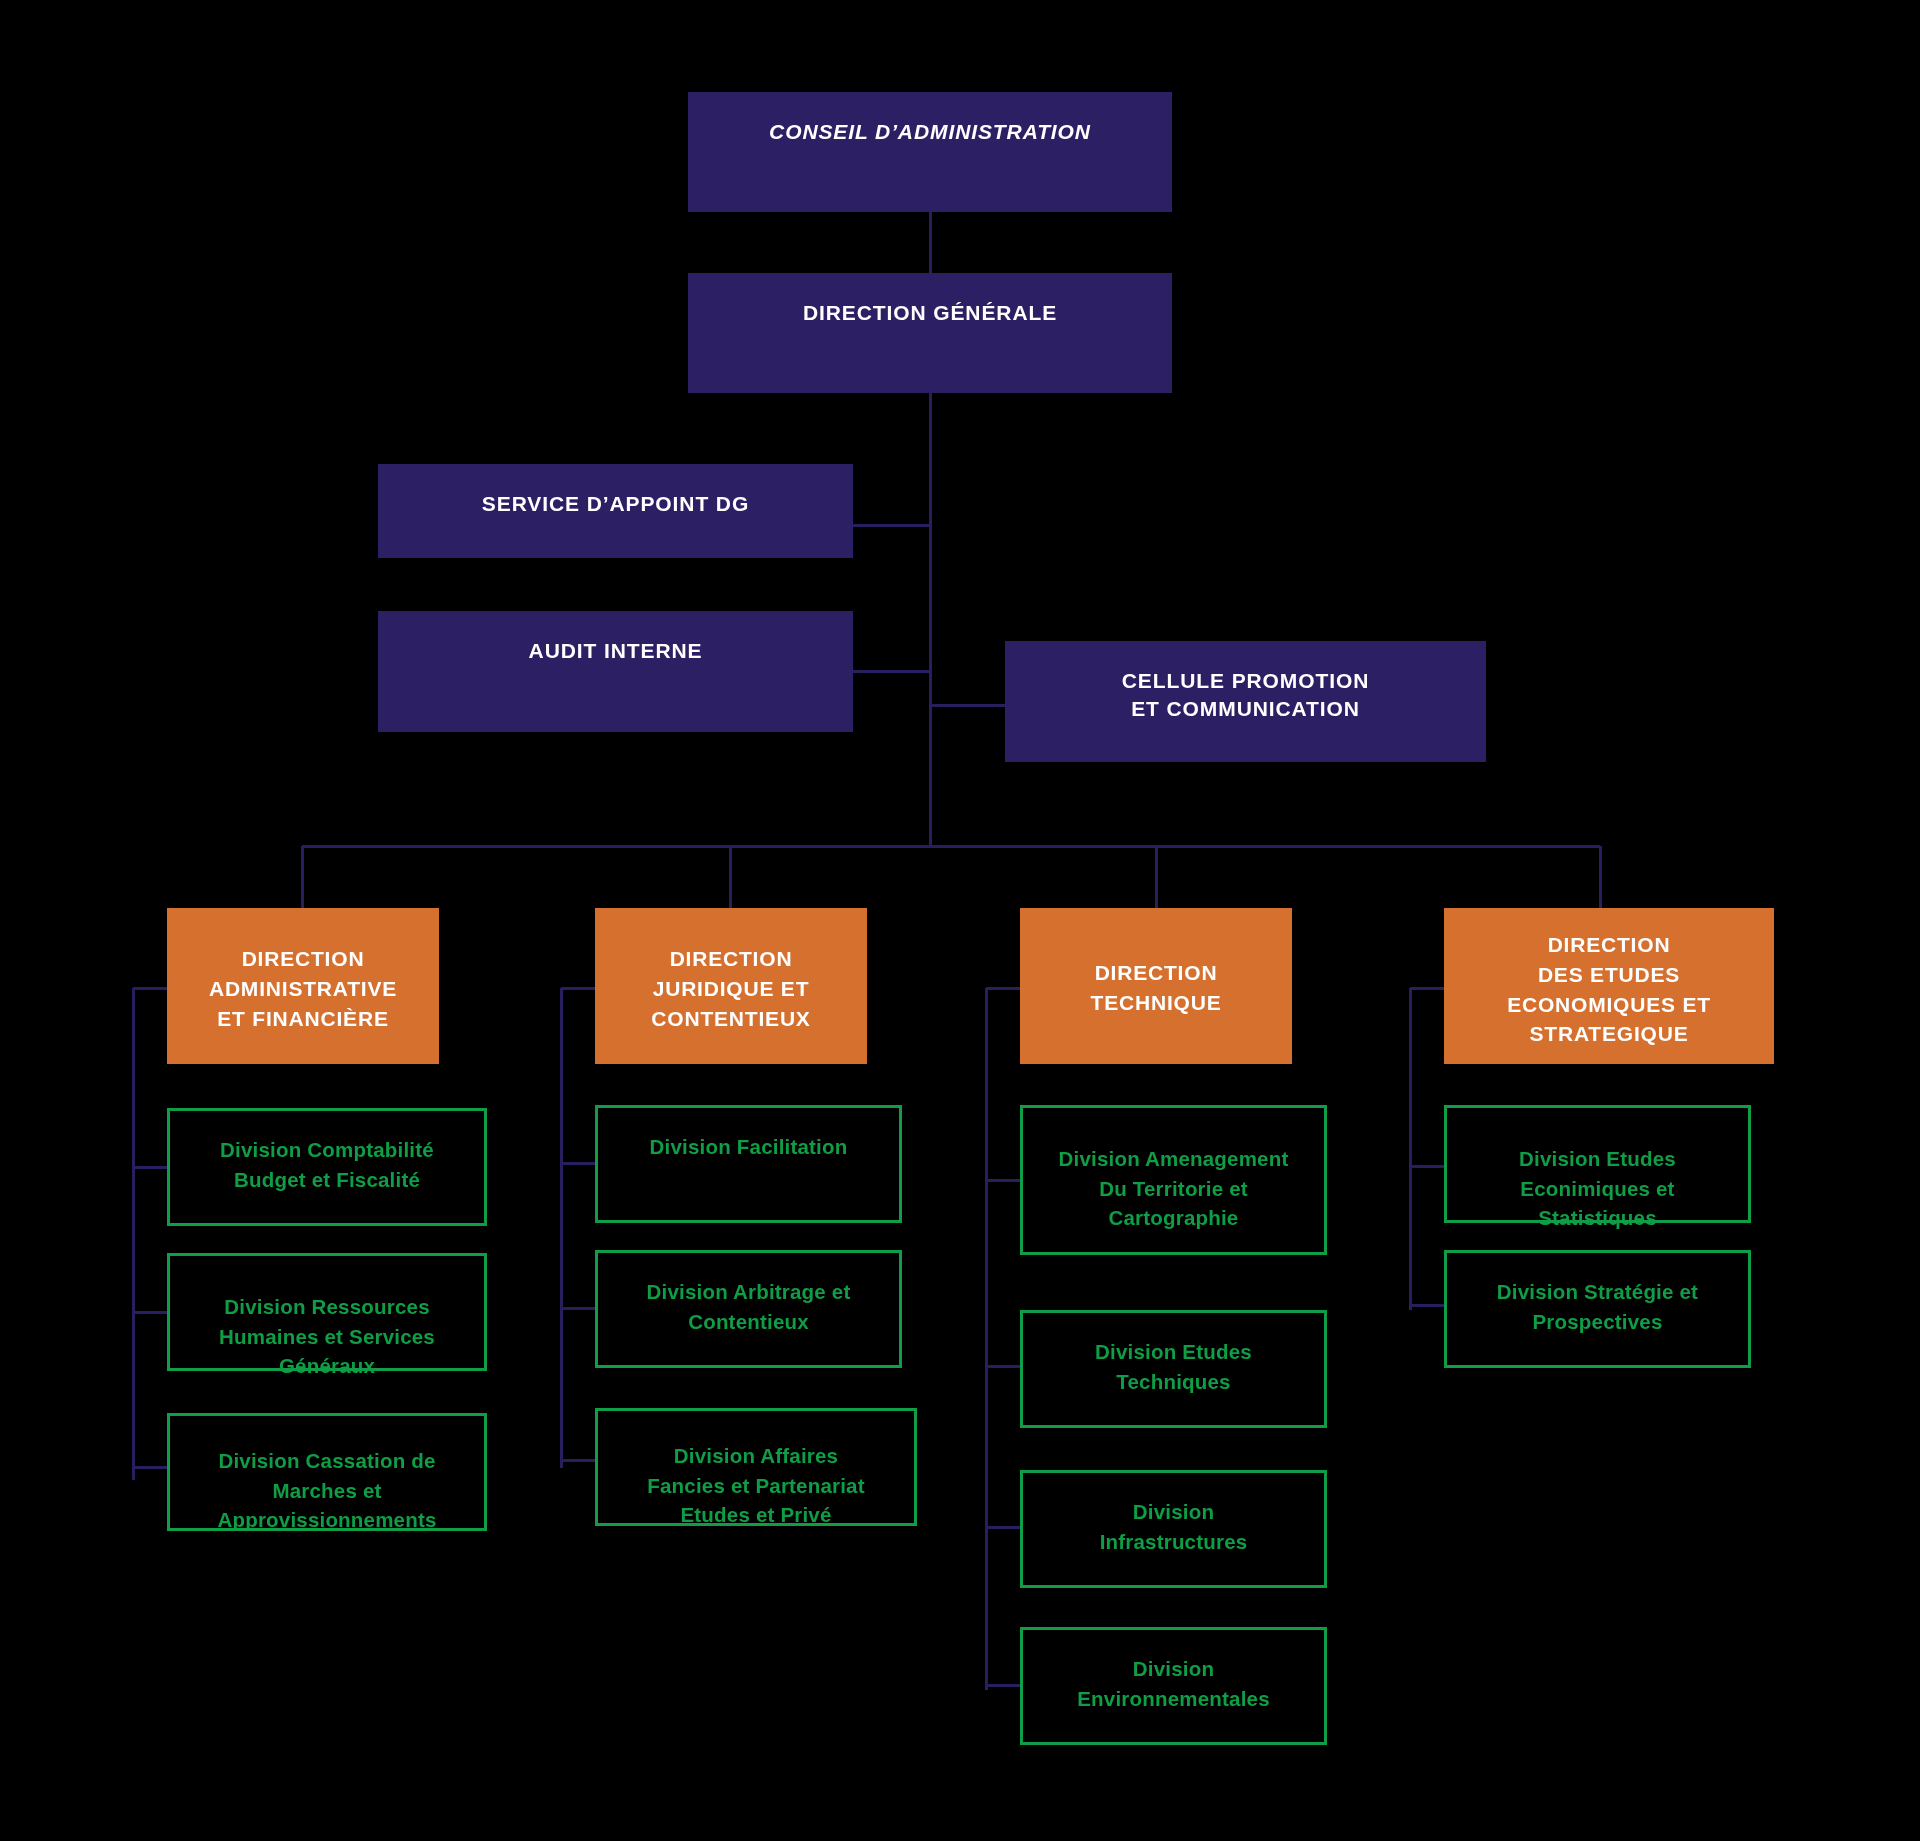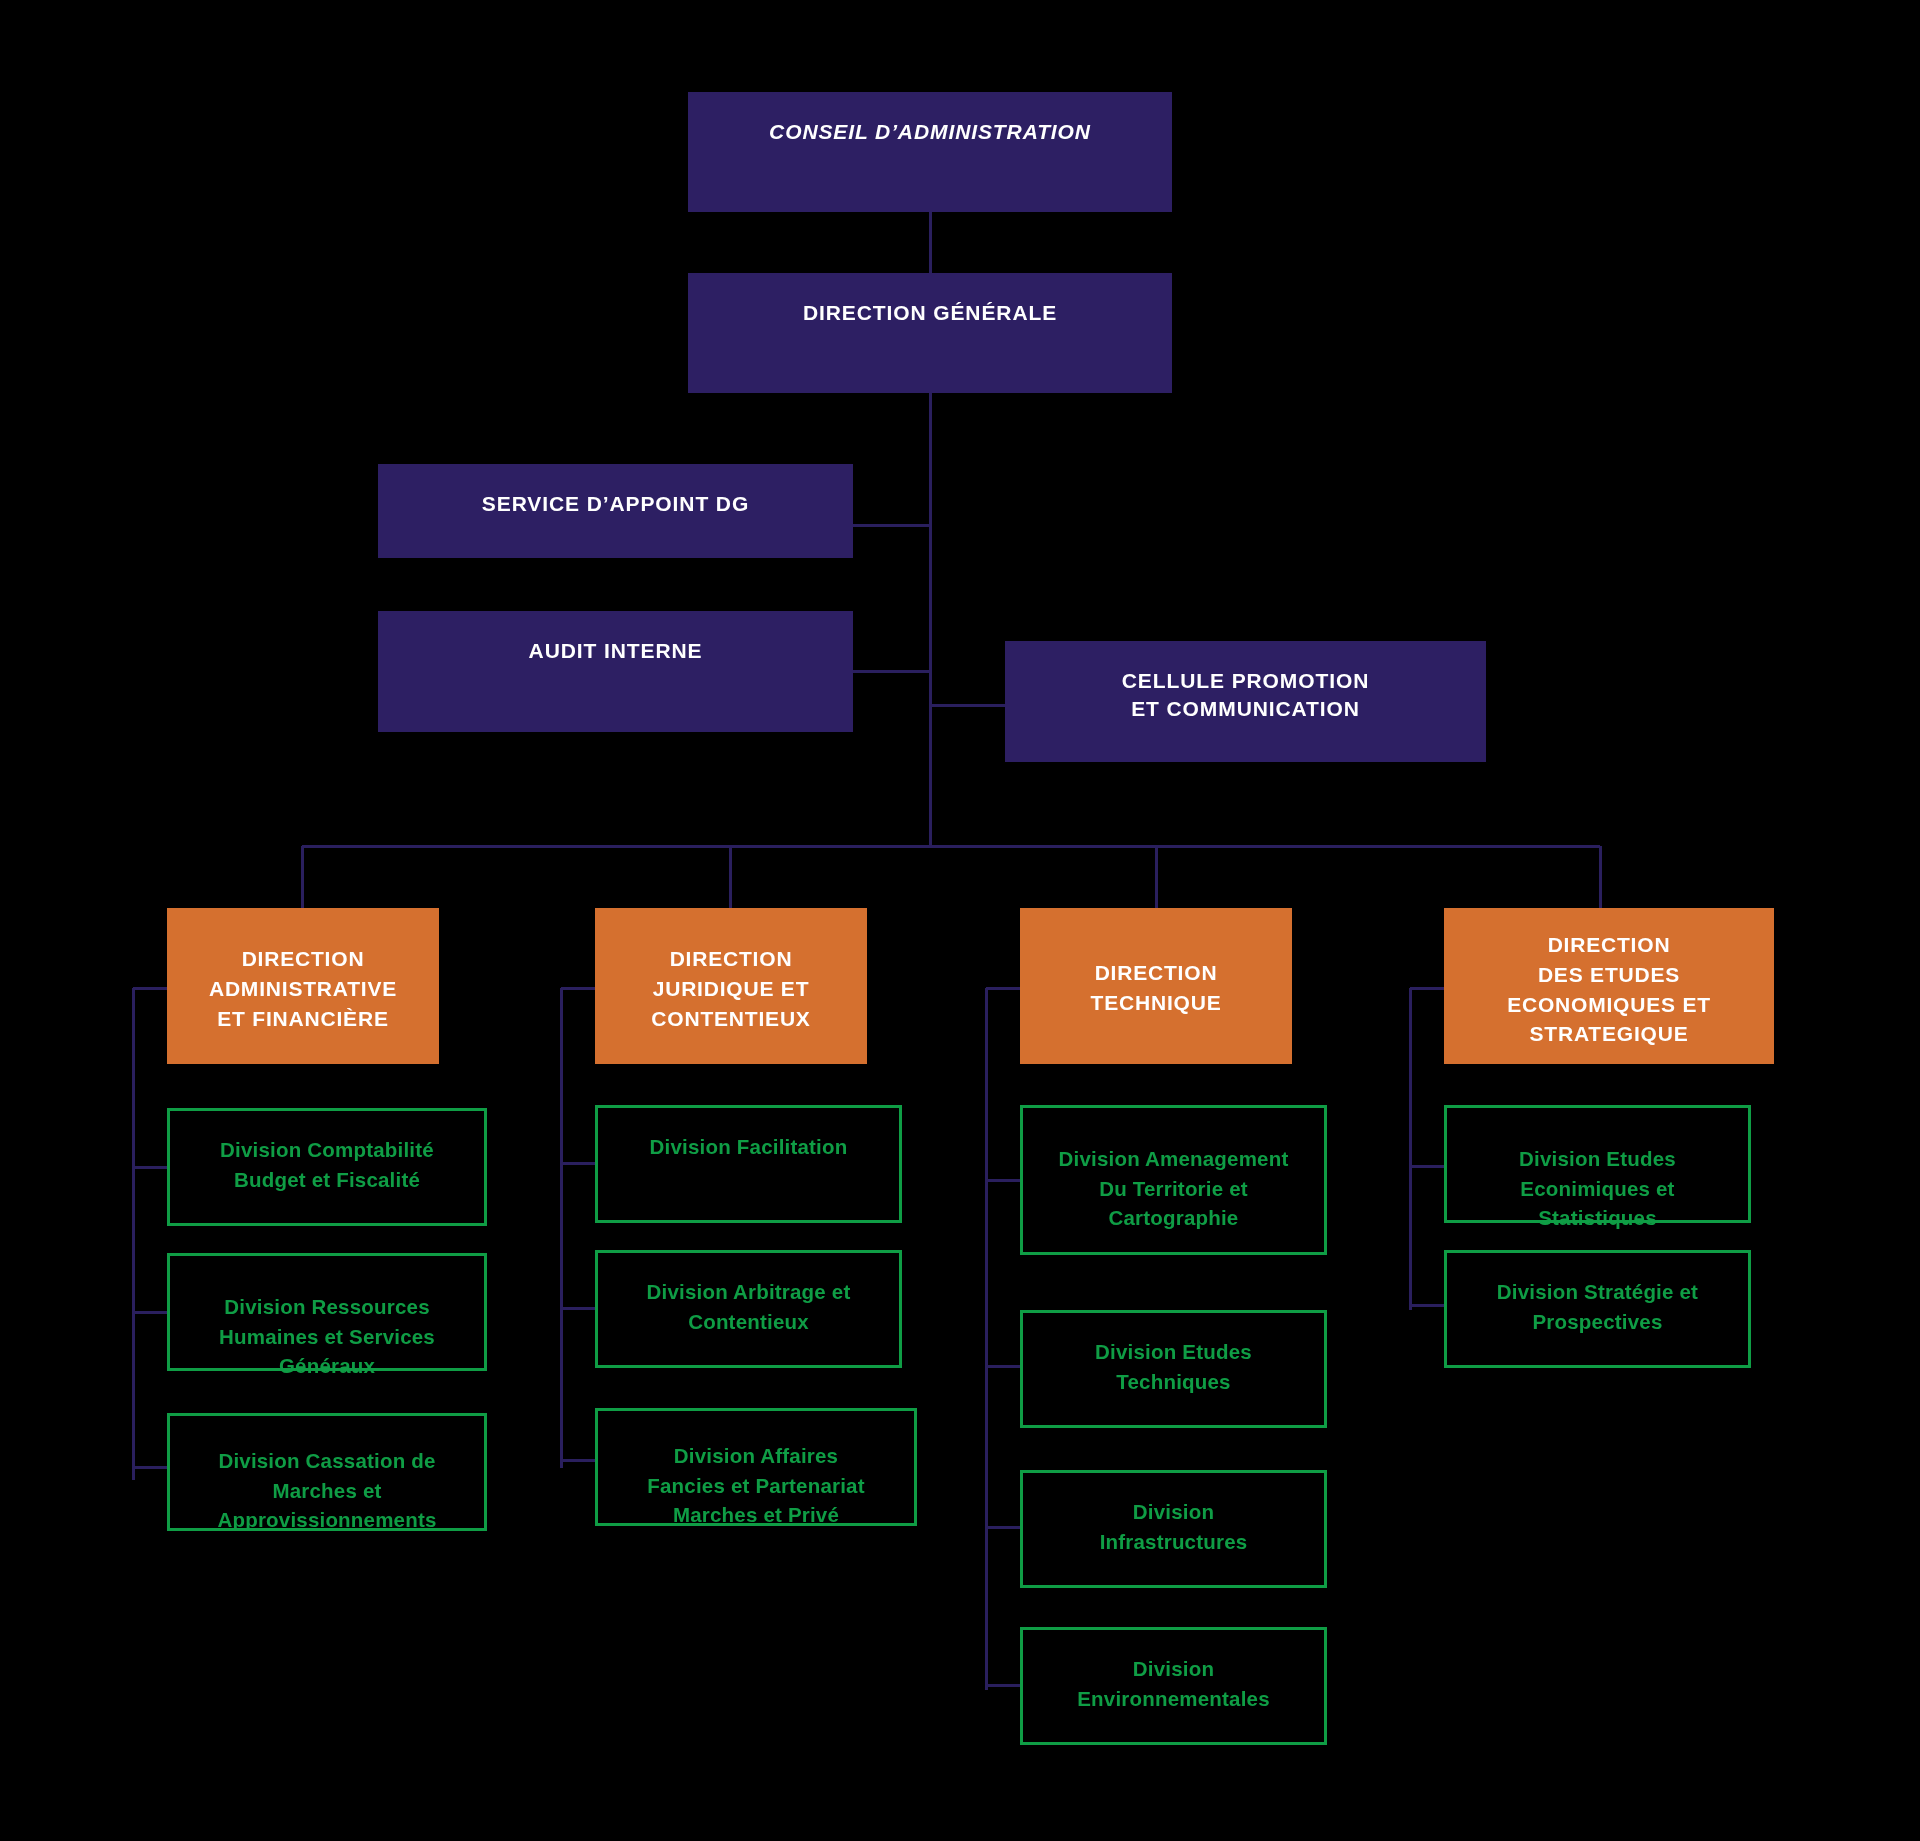--- a/index.html
+++ b/index.html
@@ -165,21 +165,21 @@
     <span class="lbl">
       <span>Division Arbitrage et</span><br>
       <span>Contentieux</span>
     </span>
   </div>
 
   <div class="node green p3" style="left:595px;top:1408px;width:322px;height:118px;">
     <span class="lbl">
       <span>Division Affaires</span><br>
       <span>Fancies et Partenariat</span><br>
-      <span>Marches et Privé</span>
+      <span>Etudes et Privé</span>
     </span>
   </div>
 
   <div class="node orange short" style="left:1020px;top:908px;width:272px;height:156px;">
     <span class="lbl">
       <span>DIRECTION</span><br>
       <span>TECHNIQUE</span>
     </span>
   </div>
 

